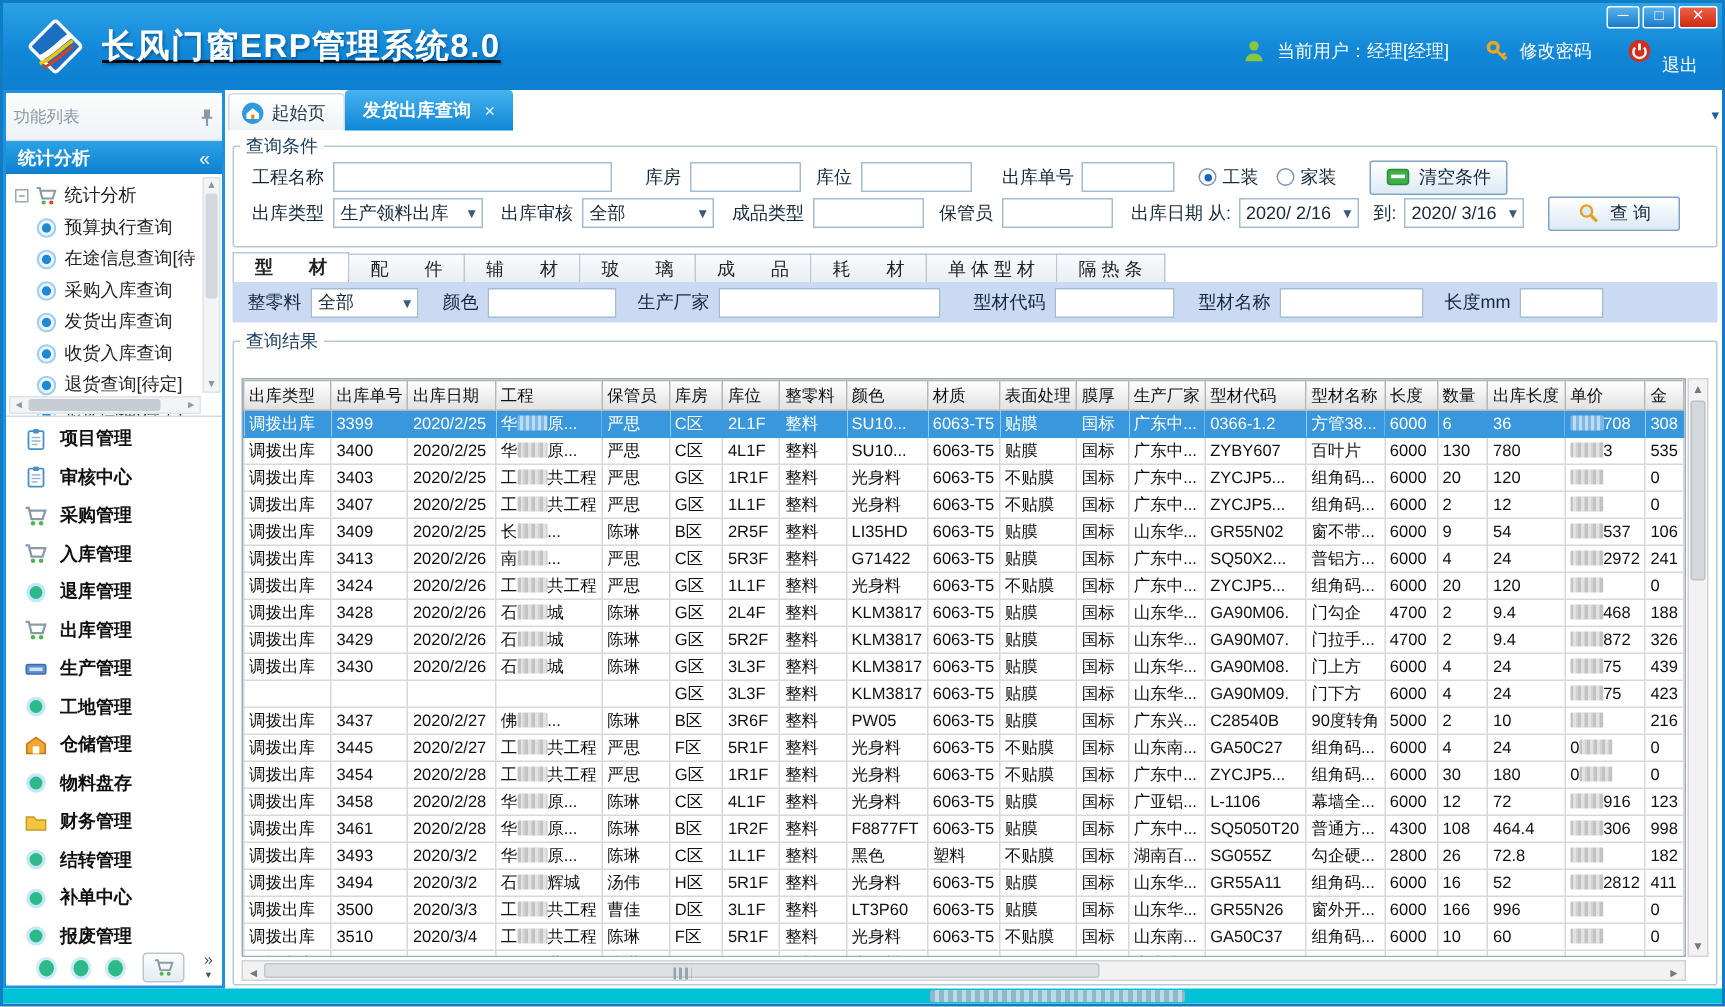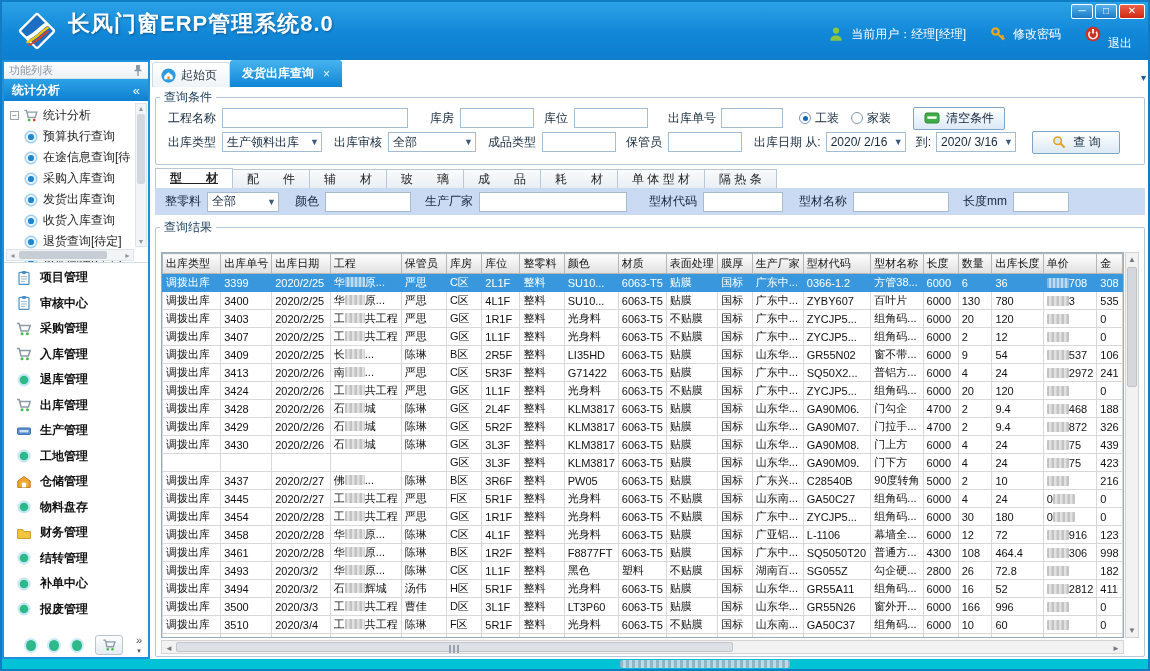--- a/index.html
+++ b/index.html
@@ -8,37 +8,37 @@
   .window{position:relative;width:1150px;height:671px;background:#fff;
     border:2px solid #0f7cc4;overflow:hidden;}
   
   .titlebar{position:absolute;top:0;left:0;right:0;height:58px;
     background:linear-gradient(#2ba2e6 0%,#1187d8 55%,#0e7ecf 100%);}
   .winctl{position:absolute;top:2px;right:3px;display:flex;gap:2px;}
   .winbtn{width:22px;height:15px;border:1px solid #ffffff;border-radius:2px;
     background:linear-gradient(#57b2ec,#1a7cc8);color:#fff;font-size:10px;line-height:12px;
     text-align:center;cursor:pointer;}
   .winbtn.close{width:26px;background:linear-gradient(#f06048,#cf2912);font-weight:bold;}
-  .brand{position:absolute;left:12px;top:7px;display:flex;align-items:flex-start;gap:8px;}
+  .brand{position:absolute;left:12px;top:7px;display:flex;align-items:center;gap:8px;text-decoration:underline;}
   .brand svg{width:46px;height:44px;}
   .brand .title{color:#fff;font-size:22px;font-weight:bold;letter-spacing:1px;
     text-shadow:1px 1px 2px rgba(0,40,80,.45);}
   .userbar{position:absolute;right:16px;bottom:8px;display:flex;align-items:center;gap:7px;
     color:#fff;font-size:12px;}
   .userbar .ic{width:16px;height:16px;display:inline-block;}
   .userbar .gap{width:10px;}
   
   .sidebar{position:absolute;top:58px;left:0;width:148px;bottom:10px;background:#fff;
     border:2px solid #1e90e0;display:flex;flex-direction:column;overflow:hidden;}
   .main{position:absolute;top:58px;left:150px;right:0;bottom:10px;background:#fff;overflow:hidden;}
   .statusbar{position:absolute;left:0;right:0;bottom:0;height:10px;background:#00c2d6;}
   .statusblur{position:absolute;left:618px;top:1px;width:170px;height:8px;border-radius:2px;
     background:repeating-linear-gradient(90deg,#9fb6c6 0 3px,#cfdde8 3px 6px);opacity:.9;}
   
-  .funcbar{height:17px;background:linear-gradient(#fdfdfd,#eef2f6);color:#8a97a5;font-size:11px;
+  .funcbar{height:32px;background:linear-gradient(#fdfdfd,#eef2f6);color:#8a97a5;font-size:11px;
     display:flex;align-items:center;padding:0 5px;border-bottom:1px solid #d8e2ea;flex:0 0 auto;}
   .funcbar .pin{margin-left:auto;width:10px;height:12px;}
   .paneltitle{height:22px;background:linear-gradient(#2ba2e6,#0f80d0);color:#fff;font-size:12px;
     font-weight:bold;display:flex;align-items:center;padding:0 8px;flex:0 0 auto;}
   .paneltitle .col{margin-left:auto;font-size:13px;font-weight:normal;}
   .tree{position:relative;height:162px;flex:0 0 auto;border-bottom:1px solid #cfdce8;
     font-size:12px;color:#222;overflow:hidden;padding:4px 14px 14px 6px;}
   .tree-root{display:flex;align-items:center;gap:4px;height:21px;white-space:nowrap;}
   .expander{width:9px;height:9px;border:1px solid #9aa8b4;background:#fff;font-size:8px;
     line-height:7px;text-align:center;color:#555;flex:0 0 auto;}
@@ -94,21 +94,21 @@
   .rdot.on::after{content:"";position:absolute;left:2.5px;top:2.5px;width:5px;height:5px;border-radius:50%;background:#1466b8;}
   .btn{height:23px;border:1px solid #7fa3c4;border-radius:2px;background:linear-gradient(#ffffff,#dce9f5);
     display:inline-flex;align-items:center;gap:6px;font-size:12px;color:#10253a;padding:0 10px;cursor:pointer;}
   .btn svg{width:16px;height:14px;}
   
   .mattabs{position:absolute;left:3px;top:108px;right:3px;height:21px;display:flex;align-items:flex-end;}
   .mtab{height:20px;padding:0 14px;display:flex;align-items:center;font-size:12px;color:#222;
     background:linear-gradient(#fafcfd,#e8eef4);border:1px solid #b9c8d6;border-left:none;
     white-space:nowrap;cursor:pointer;}
   .mtab:first-child{border-left:1px solid #b9c8d6;}
-  .mtab.active{background:#fff;font-weight:bold;border-bottom:1px solid #fff;height:21px;text-decoration:underline;}
+  .mtab.active{background:#fff;font-weight:bold;border-bottom:1px solid #fff;height:21px;}
   .subfilter{position:absolute;left:3px;right:3px;top:128px;height:27px;background:#c9daf2;
     display:flex;align-items:center;font-size:12px;color:#14283c;padding-left:10px;}
   
   .resultsbox{position:absolute;left:3px;right:3px;top:159px;bottom:2px;}
   .grid-wrap{position:absolute;left:5px;right:20px;top:16px;bottom:18px;overflow:hidden;
     border:1px solid #98aebe;background:#fff;}
   table{border-collapse:collapse;table-layout:fixed;font-size:11px;color:#111;}
   th{height:20px;background:linear-gradient(#fefefe,#e0e0e0);border:1px solid #b6b6b6;
     font-weight:normal;text-align:left;padding:0 3px;white-space:nowrap;overflow:hidden;}
   td{height:18px;border:1px solid #d8d8d8;padding:0 3px;white-space:nowrap;overflow:hidden;background:#fff;}

